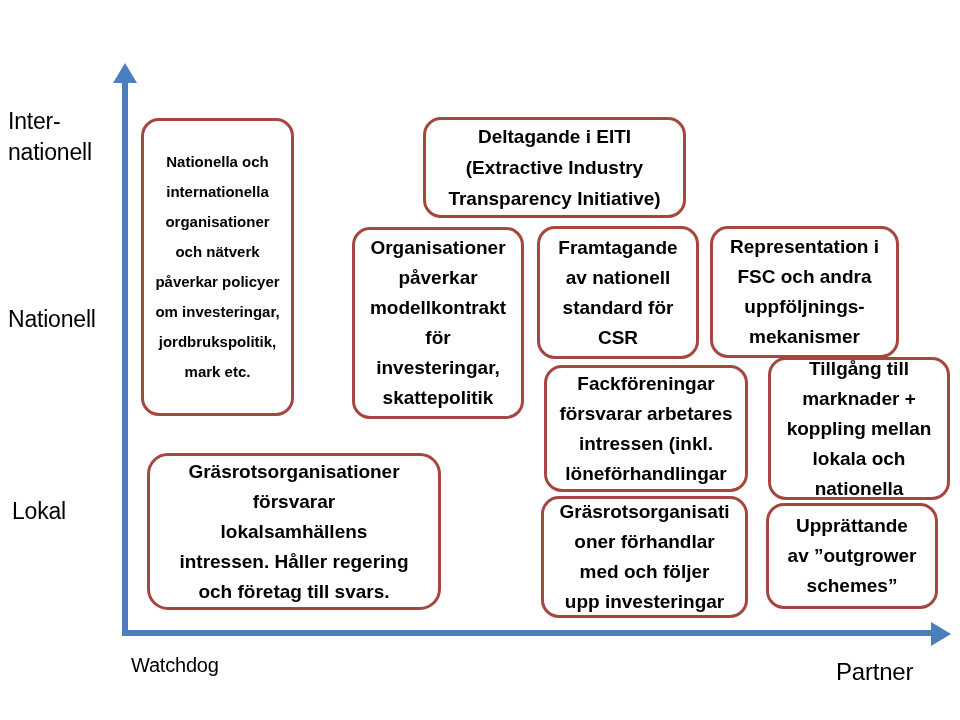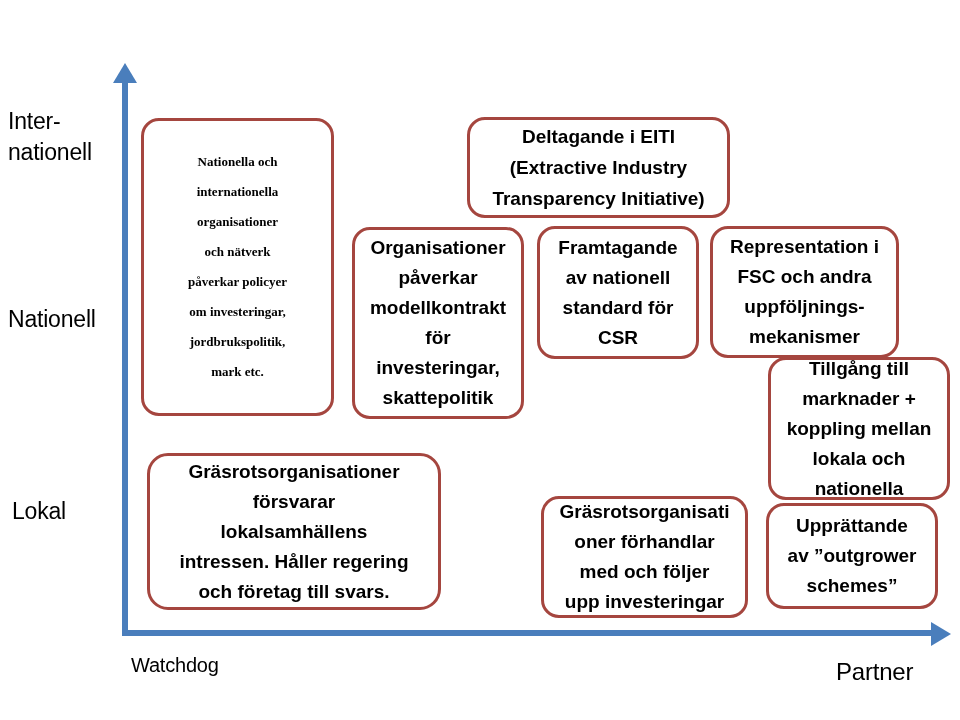--- a/index.html
+++ b/index.html
@@ -61,22 +61,22 @@
     font-weight:bold;
     white-space:pre-line;
     padding:2px 4px;
   }
   .node-box .txt{
     display:block;
     width:100%;
     white-space:pre-line;
   }
 
-  #box-org-networks{left:141px;top:118px;width:193px;height:298px;font-size:13px;line-height:30px;font-family:Liberation Serif, serif;}
-  #box-eiti{left:423px;top:117px;width:263px;height:101px;font-size:19px;line-height:31px;margin-left:44px;}
+  #box-org-networks{left:141px;top:118px;width:153px;height:298px;font-size:15px;line-height:30px;}
+  #box-eiti{left:423px;top:117px;width:263px;height:101px;font-size:19px;line-height:31px;}
   #box-model-contract{left:352px;top:227px;width:172px;height:192px;font-size:19px;line-height:30px;}
   #box-csr-standard{left:537px;top:226px;width:162px;height:133px;font-size:19px;line-height:30px;}
   #box-fsc{left:710px;top:226px;width:189px;height:132px;font-size:19px;line-height:30px;}
   #box-unions{left:544px;top:365px;width:204px;height:127px;font-size:19px;line-height:30px;}
   #box-market-access{left:768px;top:357px;width:182px;height:143px;font-size:19px;line-height:30px;}
   #box-grassroots-defend{left:147px;top:453px;width:294px;height:157px;font-size:19px;line-height:30px;border-radius:21px;}
   #box-grassroots-negotiate{left:541px;top:496px;width:207px;height:122px;font-size:19px;line-height:30px;}
   #box-outgrower{left:766px;top:503px;width:172px;height:106px;font-size:19px;line-height:30px;}
 </style>
 </head>
@@ -129,20 +129,26 @@
 mekanismer</span>
   </div>
 
   <div class="node-box" id="box-csr-standard">
     <span class="txt">Framtagande
 av nationell
 standard för
 CSR</span>
   </div>
 
+  <div class="node-box" id="box-unions">
+    <span class="txt">Fackföreningar
+försvarar arbetares
+intressen (inkl.
+löneförhandlingar</span>
+  </div>
 
   <div class="node-box" id="box-market-access">
     <span class="txt">Tillgång till
 marknader +
 koppling mellan
 lokala och
 nationella</span>
   </div>
 
   <div class="node-box" id="box-grassroots-defend">

